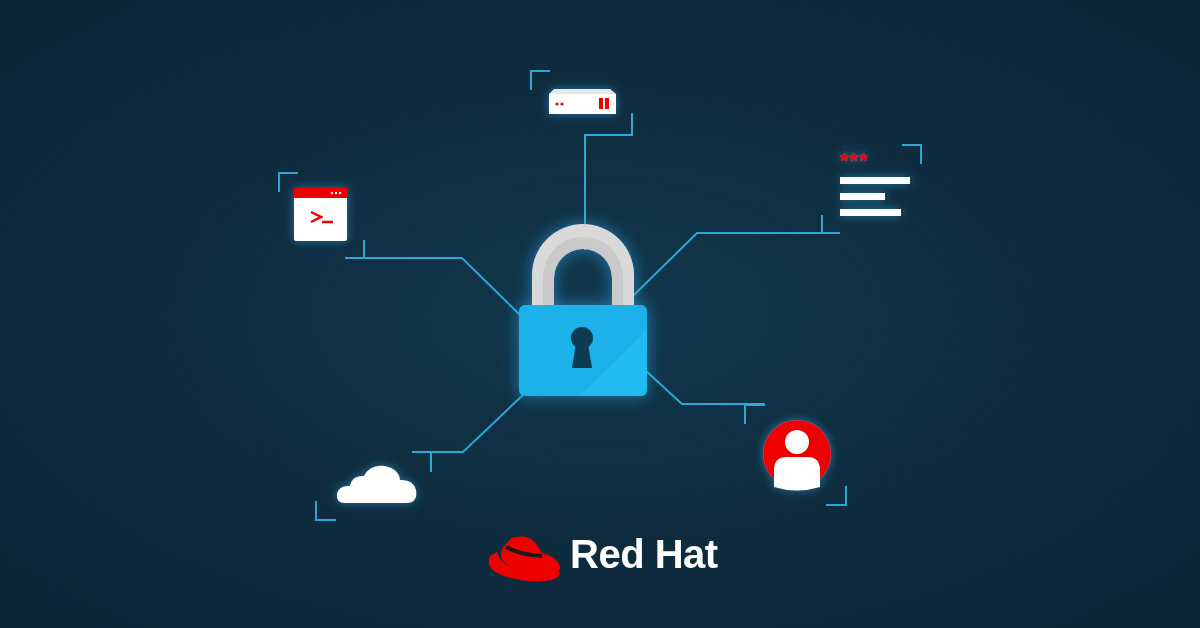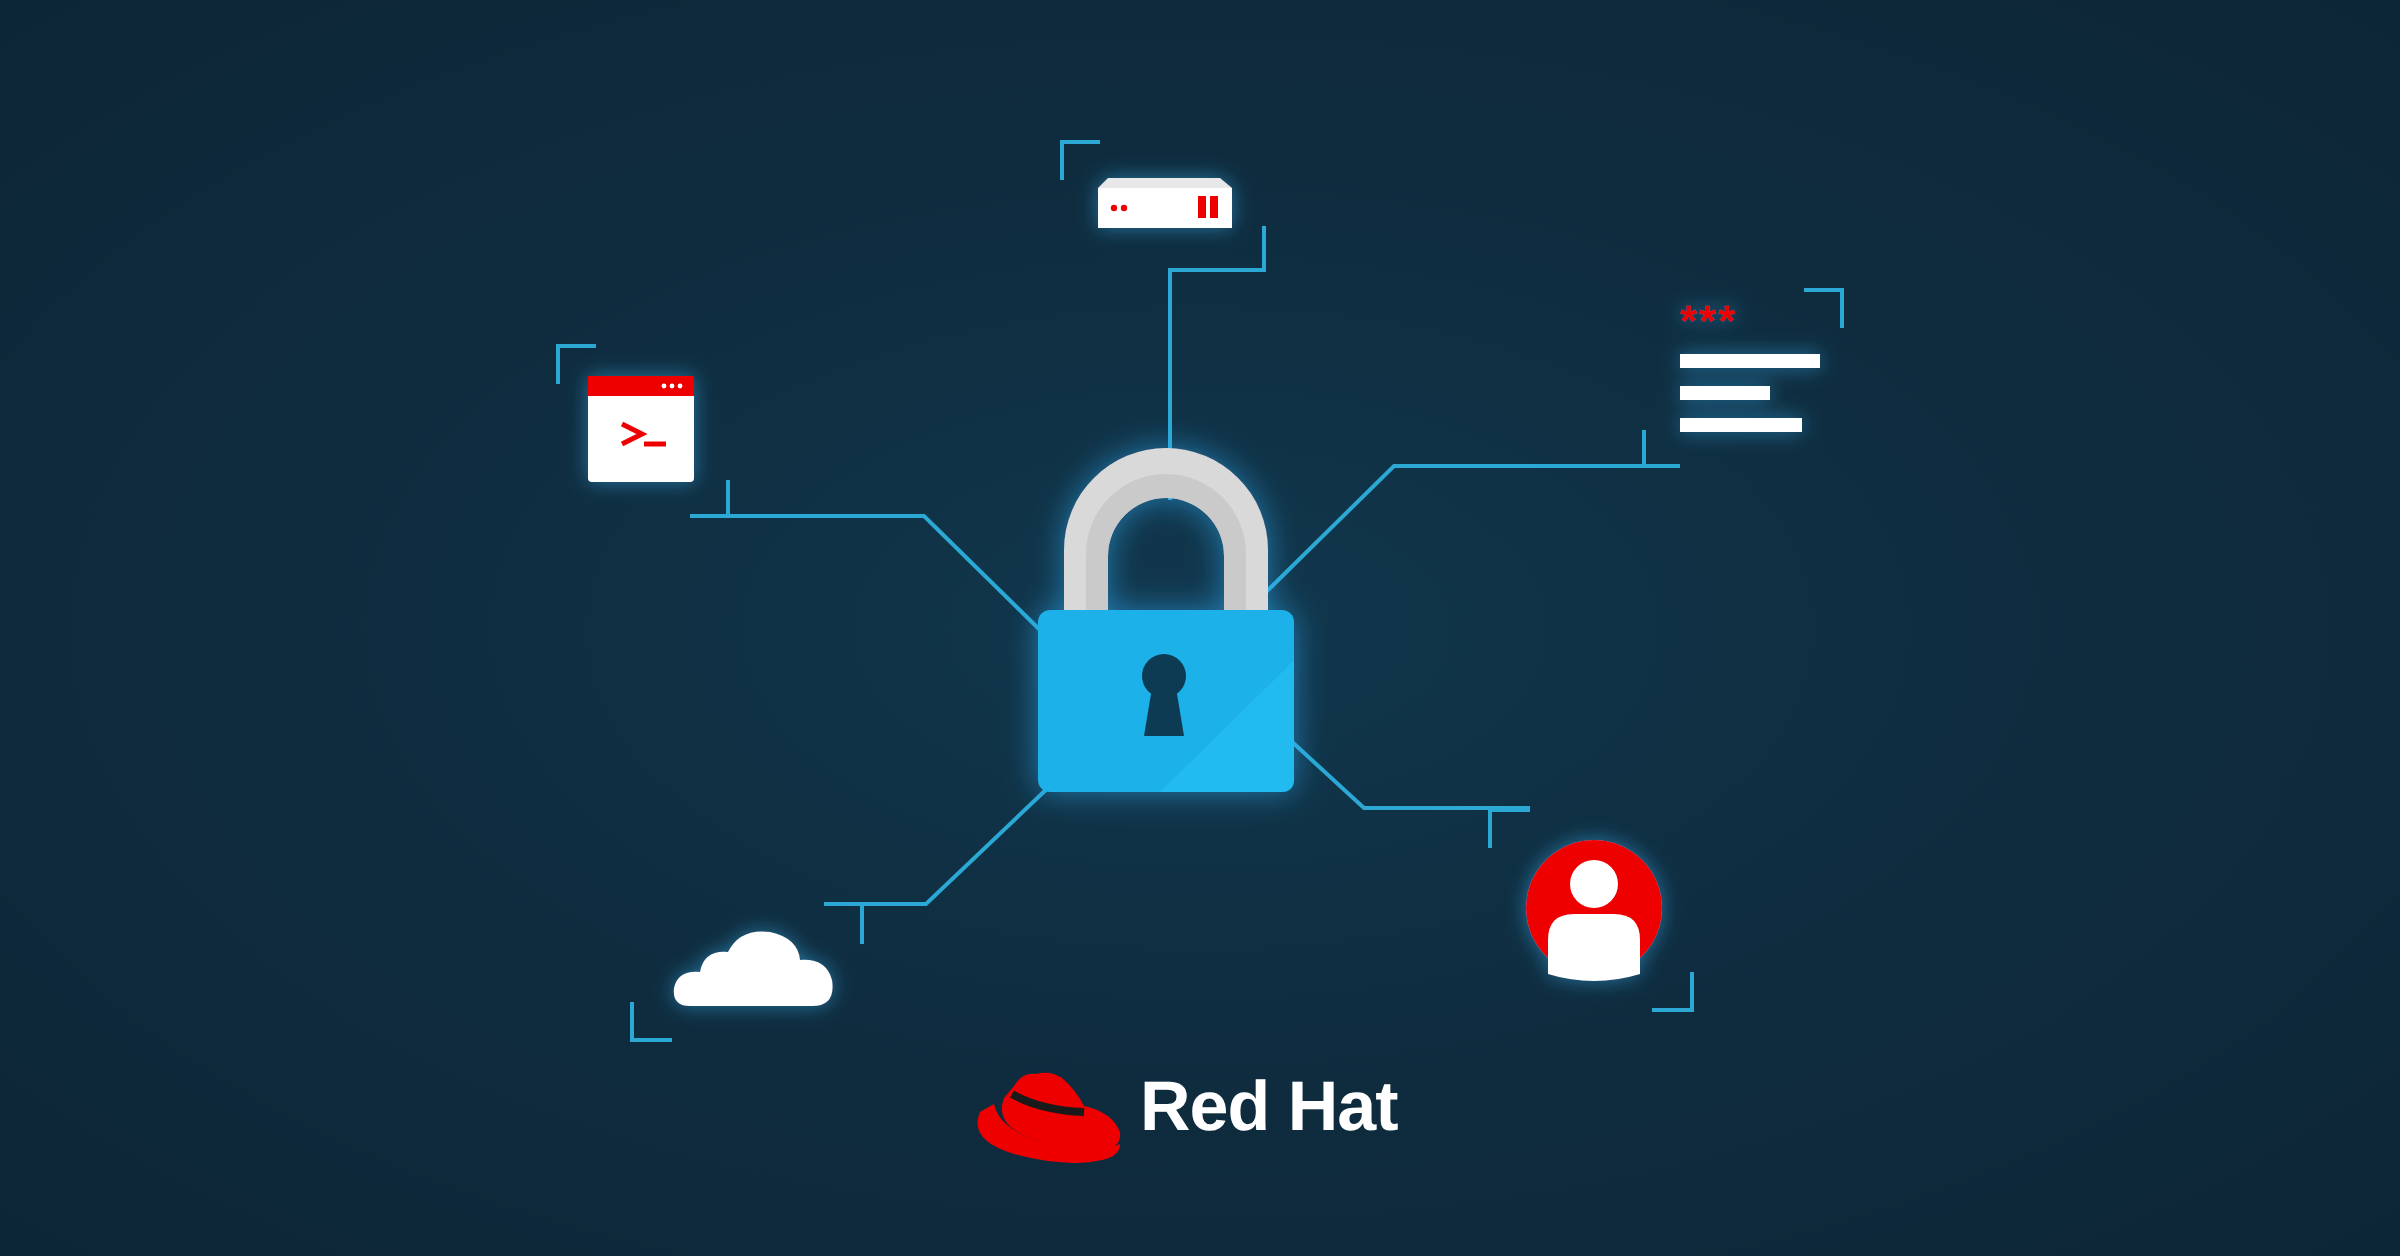--- a/index.html
+++ b/index.html
@@ -1,21 +1,21 @@
 <!DOCTYPE html>
 <html><head>
 <meta charset="utf-8">
 <style>
   html,body{margin:0;padding:0;}
   body{width:1200px;height:628px;overflow:hidden;background:#0f2a3b;}
   #stage{position:relative;width:1200px;height:628px;
     background: radial-gradient(ellipse at 50% 50%, #11374d 0%, #0f2d40 45%, #0d2636 100%);}
   svg{position:absolute;left:0;top:0;}
   .brand{position:absolute;left:570px;top:534px;color:#ffffff;
-    font-family:"Liberation Sans", sans-serif;font-weight:700;font-size:35px;letter-spacing:-0.5px;line-height:40px;}
+    font-family:"Liberation Sans", sans-serif;font-weight:700;font-size:40px;letter-spacing:-0.5px;line-height:40px;}
 </style>
 </head>
 <body>
 
 <div id="stage">
 <svg width="1200" height="628" viewBox="0 0 1200 628">
   <defs>
     <filter id="glow" x="-50%" y="-50%" width="200%" height="200%">
       <feGaussianBlur stdDeviation="8" result="b"></feGaussianBlur>
       <feFlood flood-color="#2fb4ff" flood-opacity="0.55"></feFlood>

